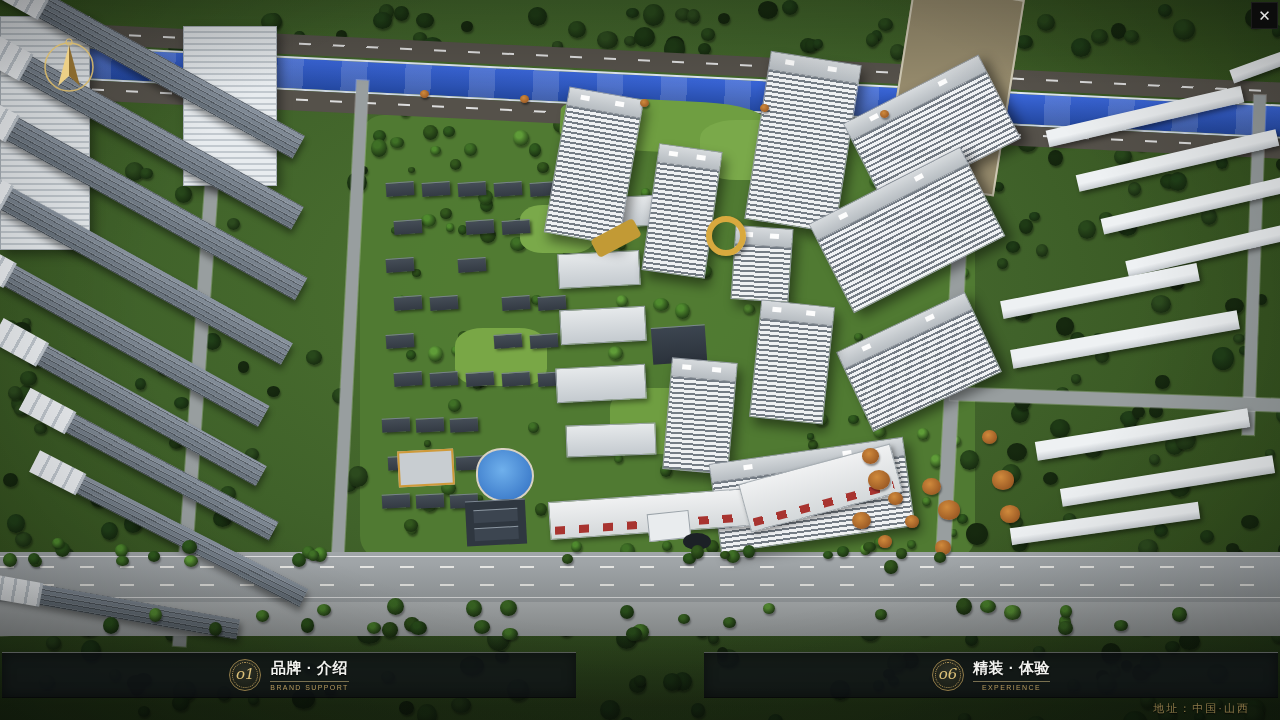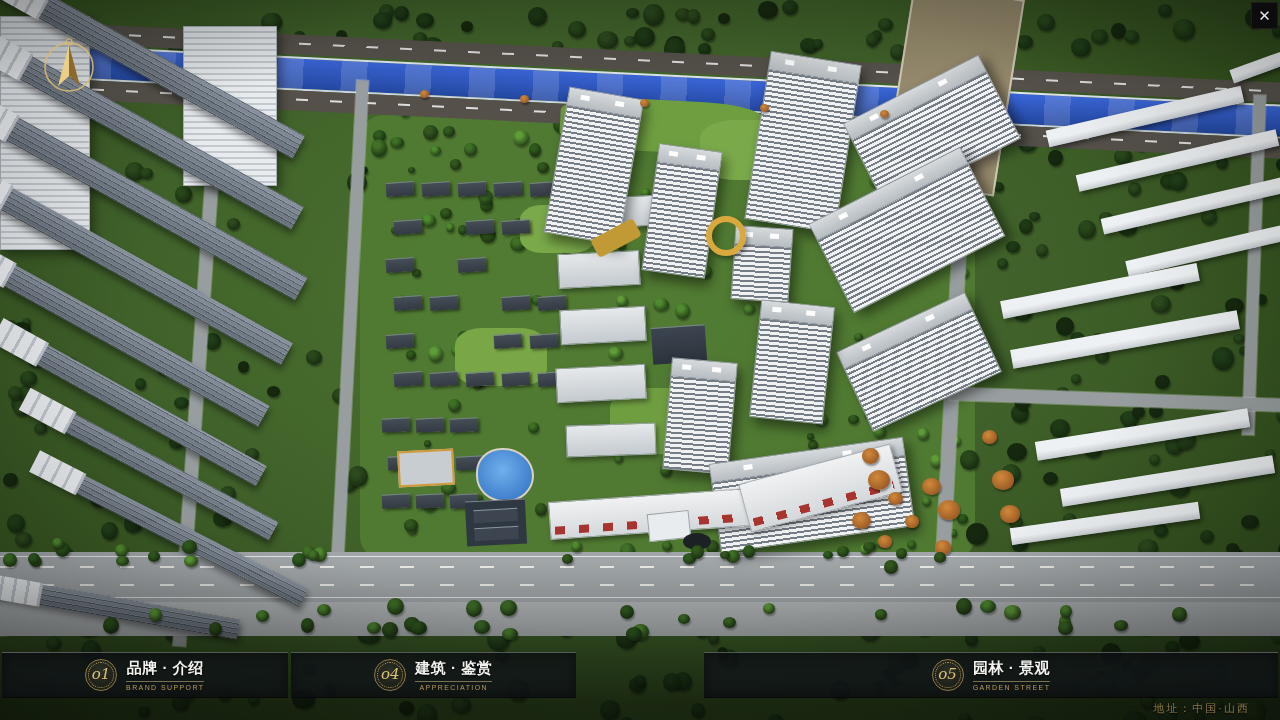--- a/index.html
+++ b/index.html
@@ -732,39 +732,30 @@
     <div class="nav-group" id="nav-left">
         <div class="nav-cell">
           <div class="badge">
             <span>o1</span>
           </div>
           <div class="nav-texts">
             <div class="nav-zh">品牌 · 介绍</div>
             <div class="nav-en">BRAND SUPPORT</div>
           </div>
         </div>
-        <div class="nav-cell">
-          <div class="badge">
-            <span>o4</span>
-          </div>
-          <div class="nav-texts">
-            <div class="nav-zh">建筑 · 鉴赏</div>
-            <div class="nav-en">APPRECIATION</div>
-          </div>
-        </div>
       </div>
     <div class="nav-spacer"></div>
     <div class="nav-group" id="nav-right">
         <div class="nav-cell">
           <div class="badge">
-            <span>o5</span>
+            <span>o6</span>
           </div>
           <div class="nav-texts">
-            <div class="nav-zh">园林 · 景观</div>
-            <div class="nav-en">GARDEN STREET</div>
+            <div class="nav-zh">精装 · 体验</div>
+            <div class="nav-en">EXPERIENCE</div>
           </div>
         </div>
       </div>
   </div>
 
 
   <div id="address">地址：中国·山西</div>
 </div>
 
 </body></html>

